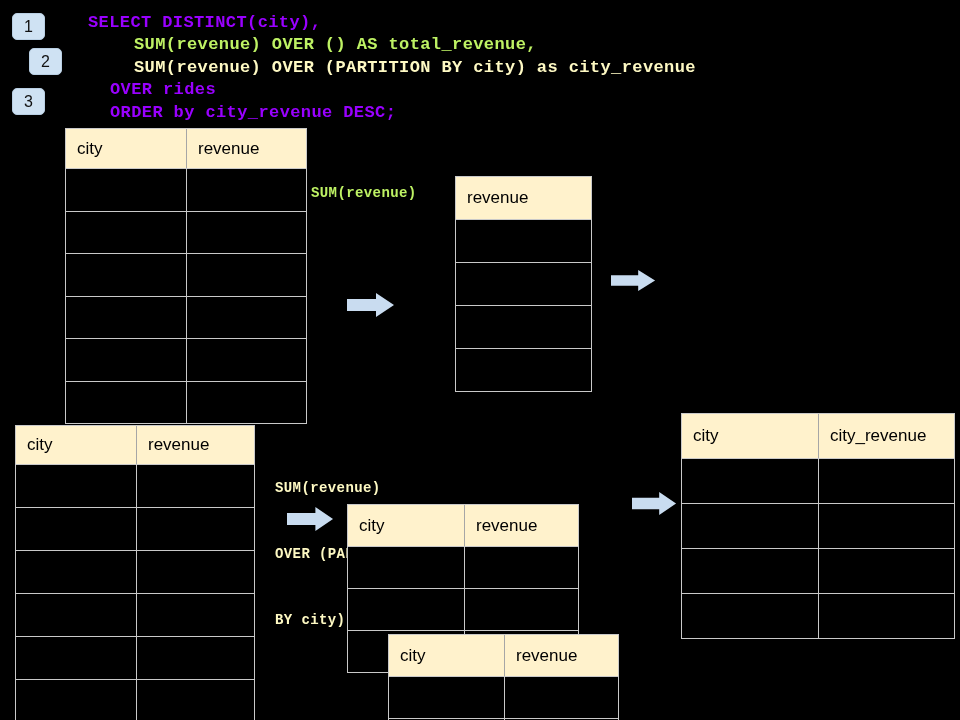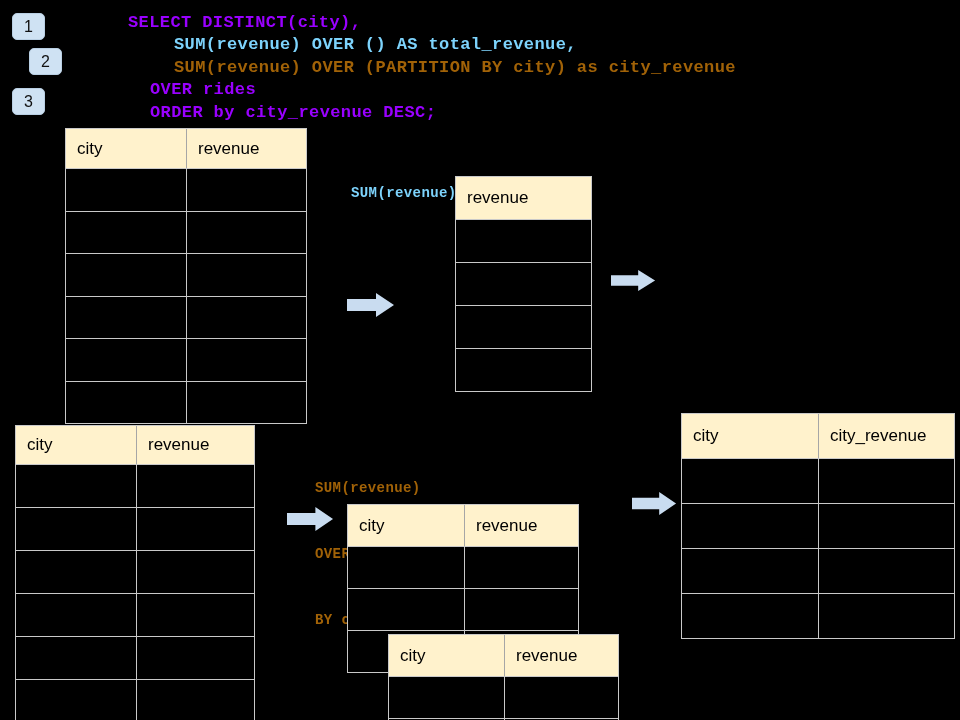--- a/index.html
+++ b/index.html
@@ -3,25 +3,25 @@
 <meta charset="utf-8">
 <style>
   html,body { margin:0; padding:0; background:#000; }
   #canvas {
     position:relative; width:960px; height:720px; background:#000;
     overflow:hidden; font-family:"Liberation Sans", sans-serif;
   }
   .code {
     position:absolute;
     font-family:"Liberation Mono","DejaVu Sans Mono",monospace;
-    font-weight:bold; white-space:pre; letter-spacing:.4px;margin-left:40px;
+    font-weight:bold; white-space:pre; letter-spacing:.4px;
   }
   .c-purple { color:#9900ff; }
-  .c-red    { color:#7dd3fc; }
-  .c-green  { color:#a16207; }
+  .c-red    { color:#bef264; }
+  .c-green  { color:#fef9c3; }
   .sz-main  { font-size:17px; }
   .sz-label { font-size:14px; line-height:22px; }
   .sz-note  { font-size:15px; line-height:20px; }
 
   .badge {
     position:absolute; width:31px; height:25px;
     background:#cfe2f3; border:1px solid #b9cfe3; border-radius:5px;
     display:flex; align-items:center; justify-content:center;
     font-size:16px; color:#111;
   }

